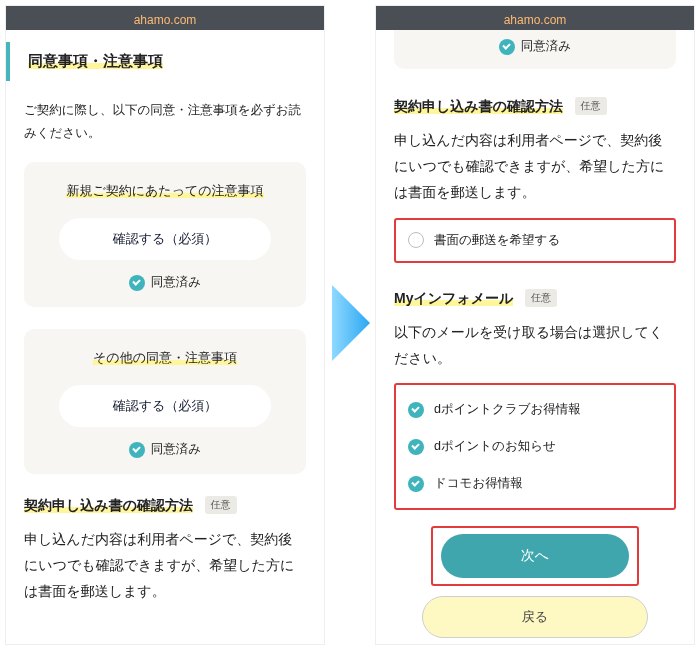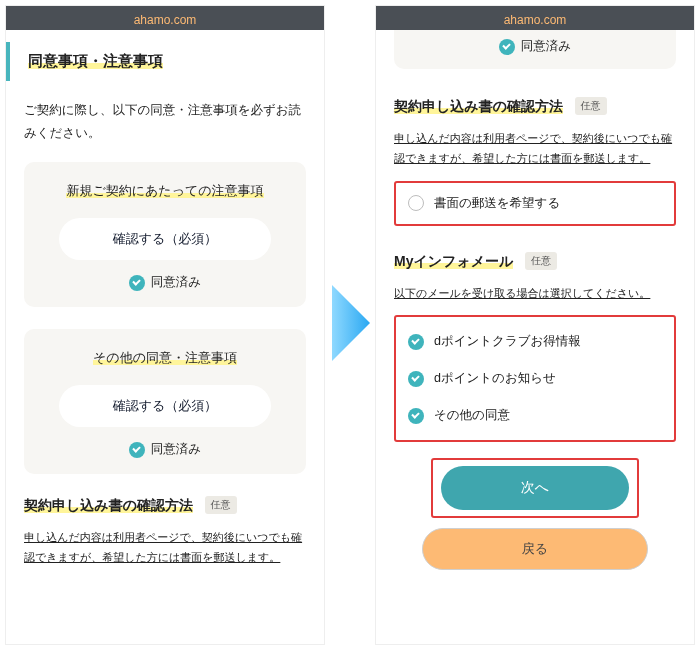--- a/index.html
+++ b/index.html
@@ -81,40 +81,40 @@
   .sec-heading {
     font-size: 14px; font-weight:700;
     display:inline;
     background: linear-gradient(transparent 65%, #fff59a 65%);
   }
   .sec-row { margin: 10px 0 12px; }
   .badge {
     display:inline-block; font-size:10px; background:#eceae4; color:#555;
     padding:2px 6px; border-radius:3px; margin-left:8px; vertical-align: 2px;
   }
-  .body-text { font-size:11px; line-height:1.85; margin-bottom: 12px; text-decoration: underline; }
+  .body-text { font-size:14px; line-height:1.85; margin-bottom: 12px; }
   .red-box { border:2px solid #e23b3b; border-radius:3px; padding: 2px; }
   .option-row {
     display:flex; align-items:center; gap:10px;
     padding: 10px 10px; font-size:12.5px;
   }
   .radio-ico {
     width:16px; height:16px; border:1.5px solid #bdbdbd; border-radius:50%; flex:0 0 16px;
   }
   .list-box { padding: 6px 6px; }
   .list-box .option-row { padding: 10px 6px; }
   .primary-btn {
     display:block; width:80%; margin: 0 auto 12px;
     padding:13px 0; border:none; border-radius:999px;
     background:#3fa6ae; color:#fff; font-size:14px;
   }
   .secondary-btn {
     display:block; width:80%; margin:8px auto;
     padding:11px 0; border:1px solid #cfcfcf; border-radius:999px;
-    background:#fdba74; color:#444; font-size:13px;
+    background:#fef9c3; color:#444; font-size:13px;
   }
   .btn-frame { border:2px solid #e23b3b; border-radius:3px; padding: 6px 8px; width: 74%; margin: 16px auto 10px;}
   .btn-frame .primary-btn { width:100%; margin:0; }
   .arrow {
     position:absolute; left:332px; top:285px; width:38px; height:76px;
   }
   
   .top-partial { text-align:center; padding: 8px 0 14px; background:#f7f6f3; border-radius:0 0 10px 10px; margin: 0 0 28px 0; }
 </style>
 </head>
@@ -197,21 +197,21 @@
       <label class="option-row">
         <span class="check-ico"></span>
         <span>dポイントクラブお得情報</span>
       </label>
       <label class="option-row">
         <span class="check-ico"></span>
         <span>dポイントのお知らせ</span>
       </label>
       <label class="option-row">
         <span class="check-ico"></span>
-        <span>その他の同意</span>
+        <span>ドコモお得情報</span>
       </label>
     </div>
 
     <div class="btn-frame">
       <button class="primary-btn">次へ</button>
     </div>
     <button class="secondary-btn">戻る</button>
   </div>
 </div>
 

